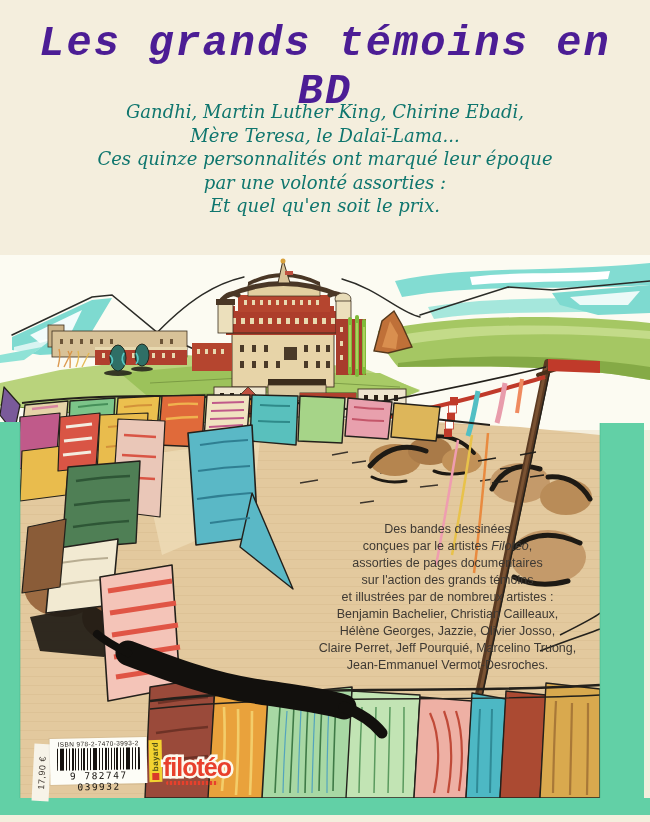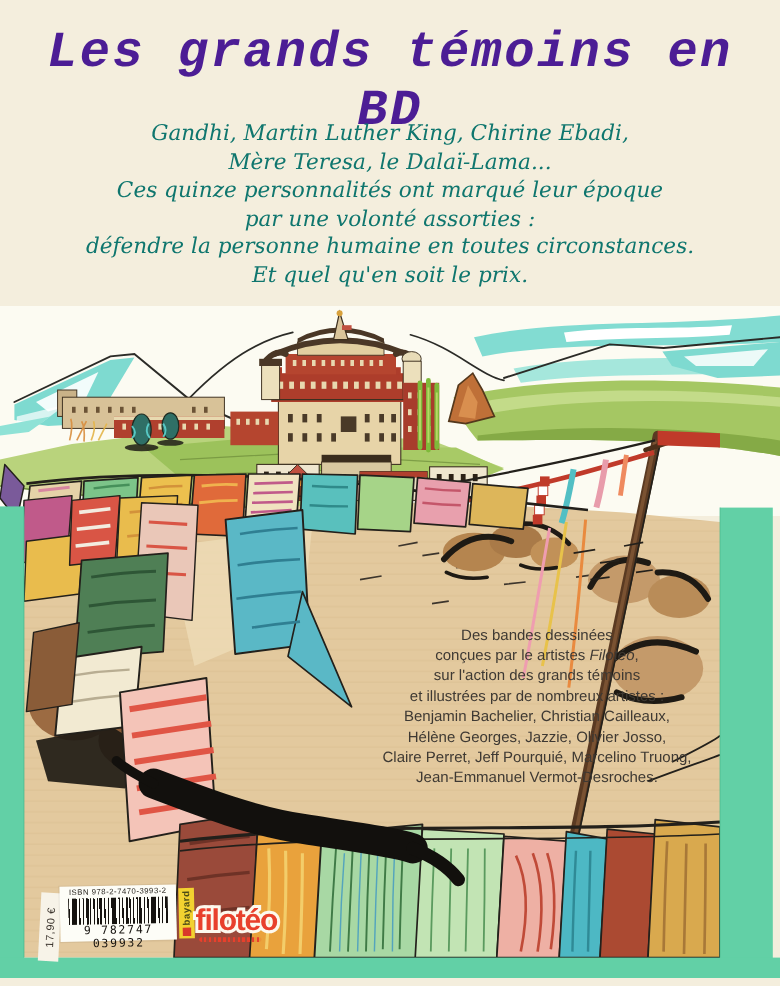--- a/index.html
+++ b/index.html
@@ -104,21 +104,20 @@
 
 <div class="page">
 
   <h1 class="cover-title">Les grands témoins en BD</h1>
 
   <div class="intro">
     <div>Gandhi, Martin Luther King, Chirine Ebadi,</div>
     <div>Mère Teresa, le Dalaï-Lama...</div>
     <div>Ces quinze personnalités ont marqué leur époque</div>
     <div>par une volonté assorties :</div>
-    <div>défendre la personne humaine en toutes circonstances.</div>
     <div>Et quel qu'en soit le prix.</div>
   </div>
 
   <svg class="art" width="650" height="560" viewBox="0 0 650 560">
     <defs>
       <pattern id="sandtex" width="6" height="9" patternUnits="userSpaceOnUse">
         <rect width="6" height="9" fill="#e3c99e"></rect>
         <line x1="0" y1="7.5" x2="6" y2="7.5" stroke="#d4b98c" stroke-width="1" opacity="0.45"></line>
       </pattern>
     </defs>
@@ -460,20 +459,21 @@
       <rect x="600" y="168" width="44" height="392" fill="#62d0a6"></rect>
       <rect x="0" y="543" width="650" height="17" fill="#62d0a6"></rect>
       <line x1="20" y1="167" x2="20" y2="543" stroke="#49b68c" stroke-width="1" opacity=".6"></line>
       <line x1="600" y1="168" x2="600" y2="543" stroke="#49b68c" stroke-width="1" opacity=".6"></line>
     </g>
   </svg>
 
   <div class="blurb">
     <div>Des bandes dessinées</div>
     <div><span>conçues par le artistes </span><span class="mag">Filotéo</span><span>,</span></div>
+    <div>assorties de pages documentaires</div>
     <div>sur l'action des grands témoins</div>
     <div>et illustrées par de nombreux artistes :</div>
     <div>Benjamin Bachelier, Christian Cailleaux,</div>
     <div>Hélène Georges, Jazzie, Olivier Josso,</div>
     <div>Claire Perret, Jeff Pourquié, Marcelino Truong,</div>
     <div>Jean-Emmanuel Vermot-Desroches.</div>
   </div>
 
   <div class="price-tab">
     <span>17,90 €</span>

